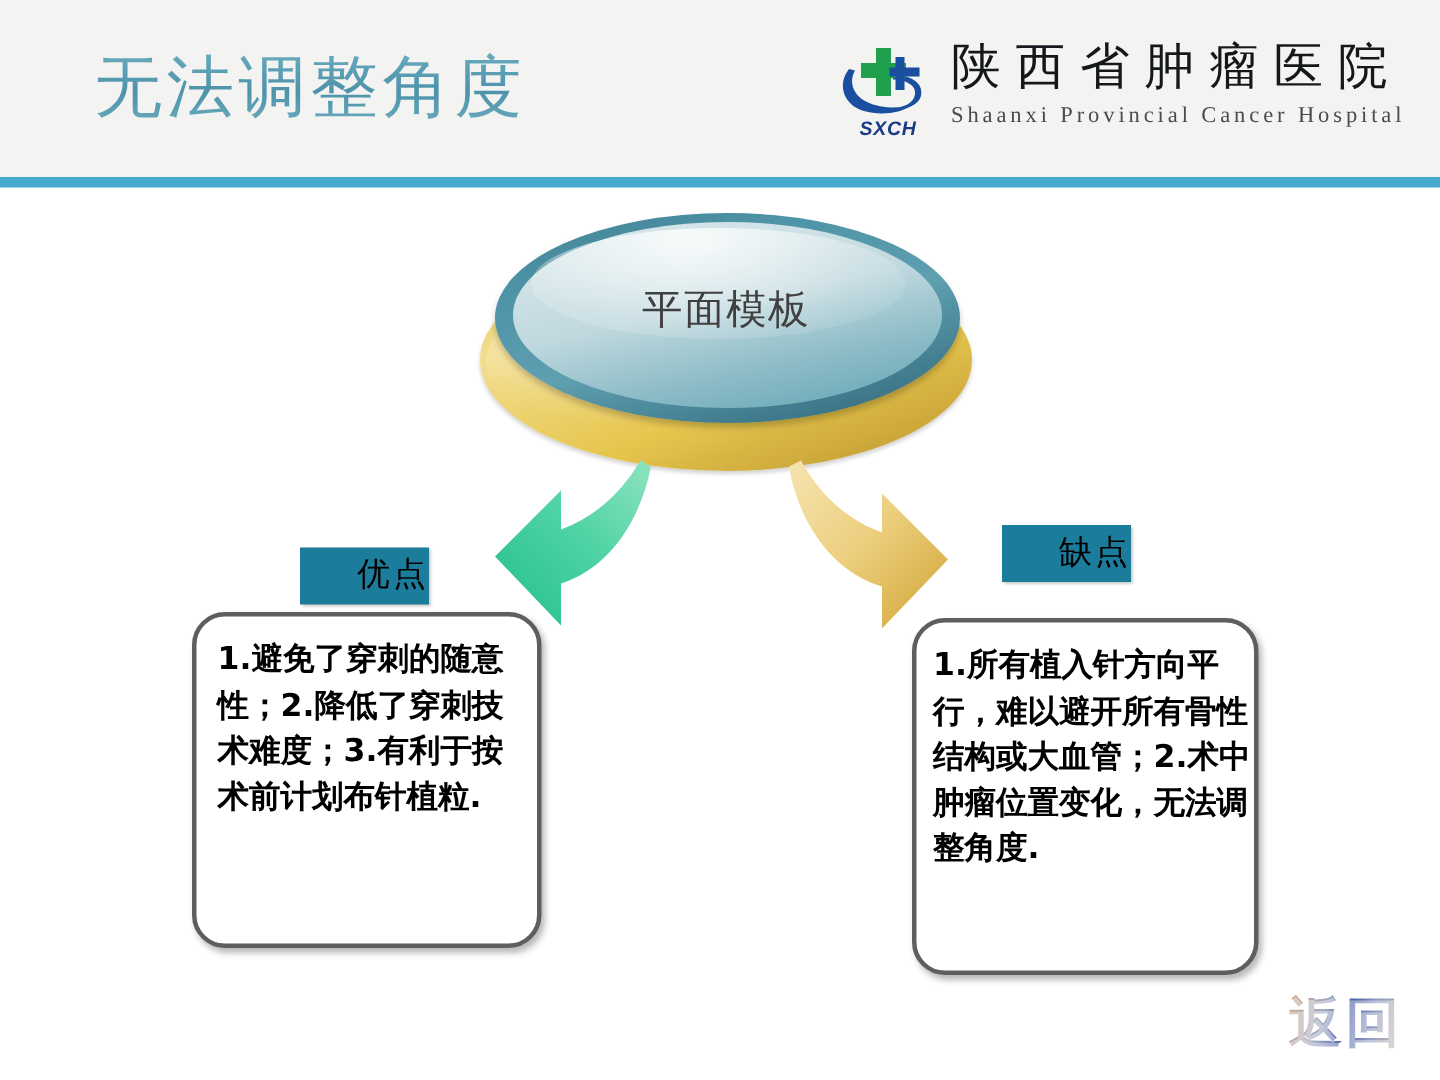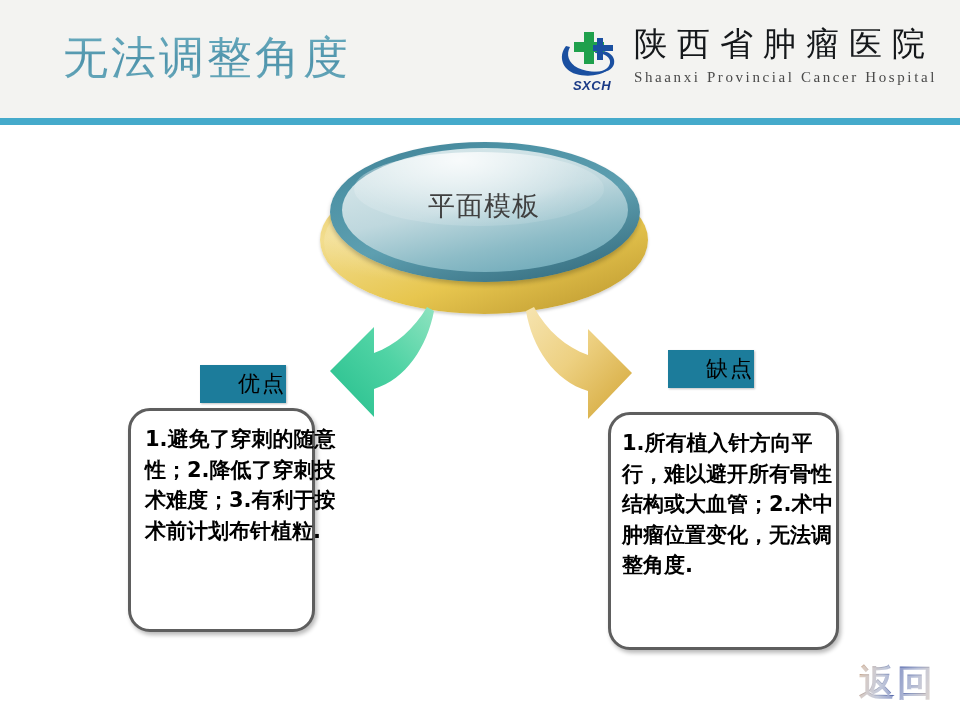--- a/index.html
+++ b/index.html
@@ -174,21 +174,21 @@
     border-radius: 22px;
     box-shadow: 2px 3px 4px rgba(0,0,0,0.28);
     box-sizing: border-box;
   }
   .callout-text {
     font-family: "DejaVu Sans", sans-serif;
     font-weight: bold;
     color: #000000;
     letter-spacing: 0px;
   }
-  #box-pros { left: 128px; top: 408px; width: 187px; height: 224px; }
+  #box-pros { left: 128px; top: 408px; width: 233px; height: 224px; }
   #box-pros .callout-text {
     position: absolute;
     left: 14px; top: 13px;
     width: 206px;
     font-size: 21px;
     line-height: 30.5px;
   }
   #box-cons { left: 608px; top: 412px; width: 231px; height: 238px; padding-left: 48px; }
   #box-cons .callout-text {
     position: absolute;

